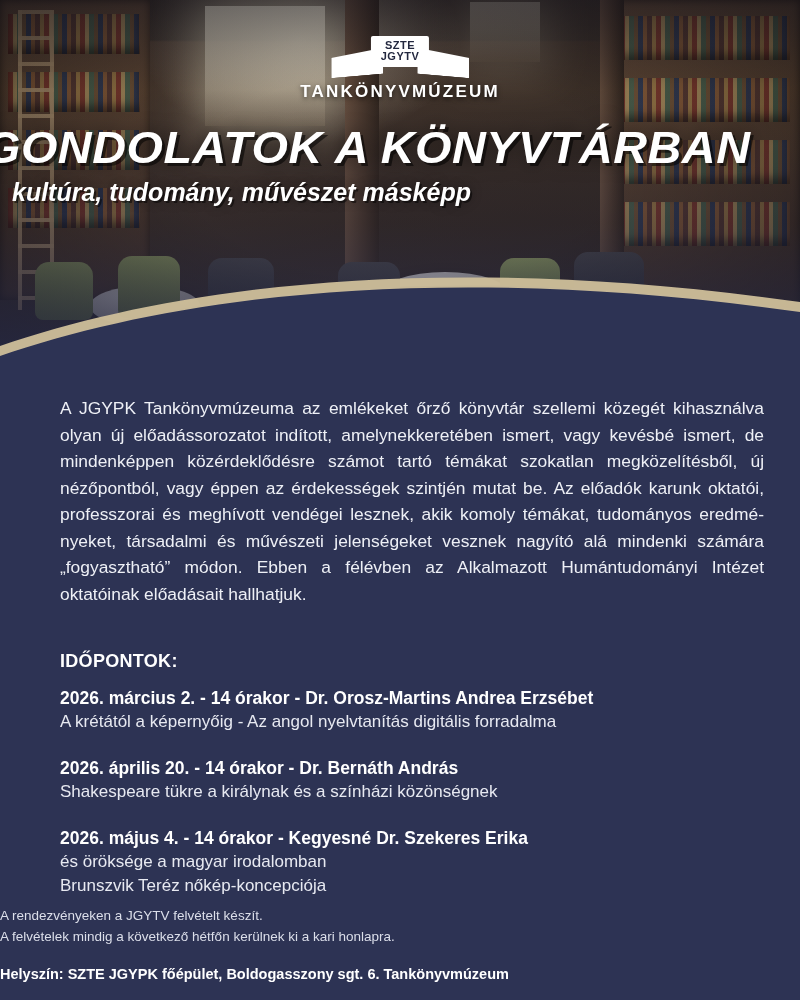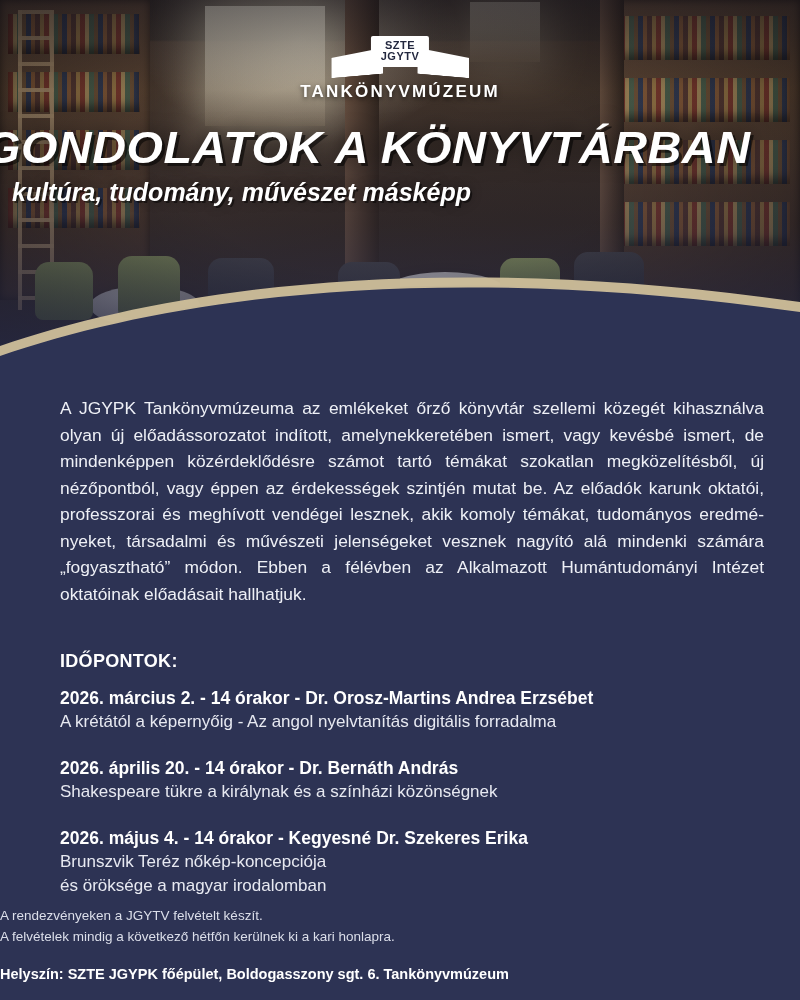--- a/index.html
+++ b/index.html
@@ -302,22 +302,22 @@
       <div class="event">
         <div class="event-head">2026. március 2. - 14 órakor - Dr. Orosz-Martins Andrea Erzsébet</div>
         <div class="event-line">A krétától a képernyőig - Az angol nyelvtanítás digitális forradalma</div>
       </div>
       <div class="event">
         <div class="event-head">2026. április 20. - 14 órakor - Dr. Bernáth András</div>
         <div class="event-line">Shakespeare tükre a királynak és a színházi közönségnek</div>
       </div>
       <div class="event">
         <div class="event-head">2026. május 4. - 14 órakor - Kegyesné Dr. Szekeres Erika</div>
+        <div class="event-line">és öröksége a magyar irodalomban</div>
         <div class="event-line">Brunszvik Teréz nőkép-koncepciója</div>
-        <div class="event-line">és öröksége a magyar irodalomban</div>
       </div>
     </div>
   </div>
 
   <div class="footer">
     <div class="footer-note">A rendezvényeken a JGYTV felvételt készít.</div>
     <div class="footer-note">A felvételek mindig a következő hétfőn kerülnek ki a kari honlapra.</div>
     <div class="footer-venue">Helyszín: SZTE JGYPK főépület, Boldogasszony sgt. 6. Tankönyvmúzeum</div>
   </div>
 

